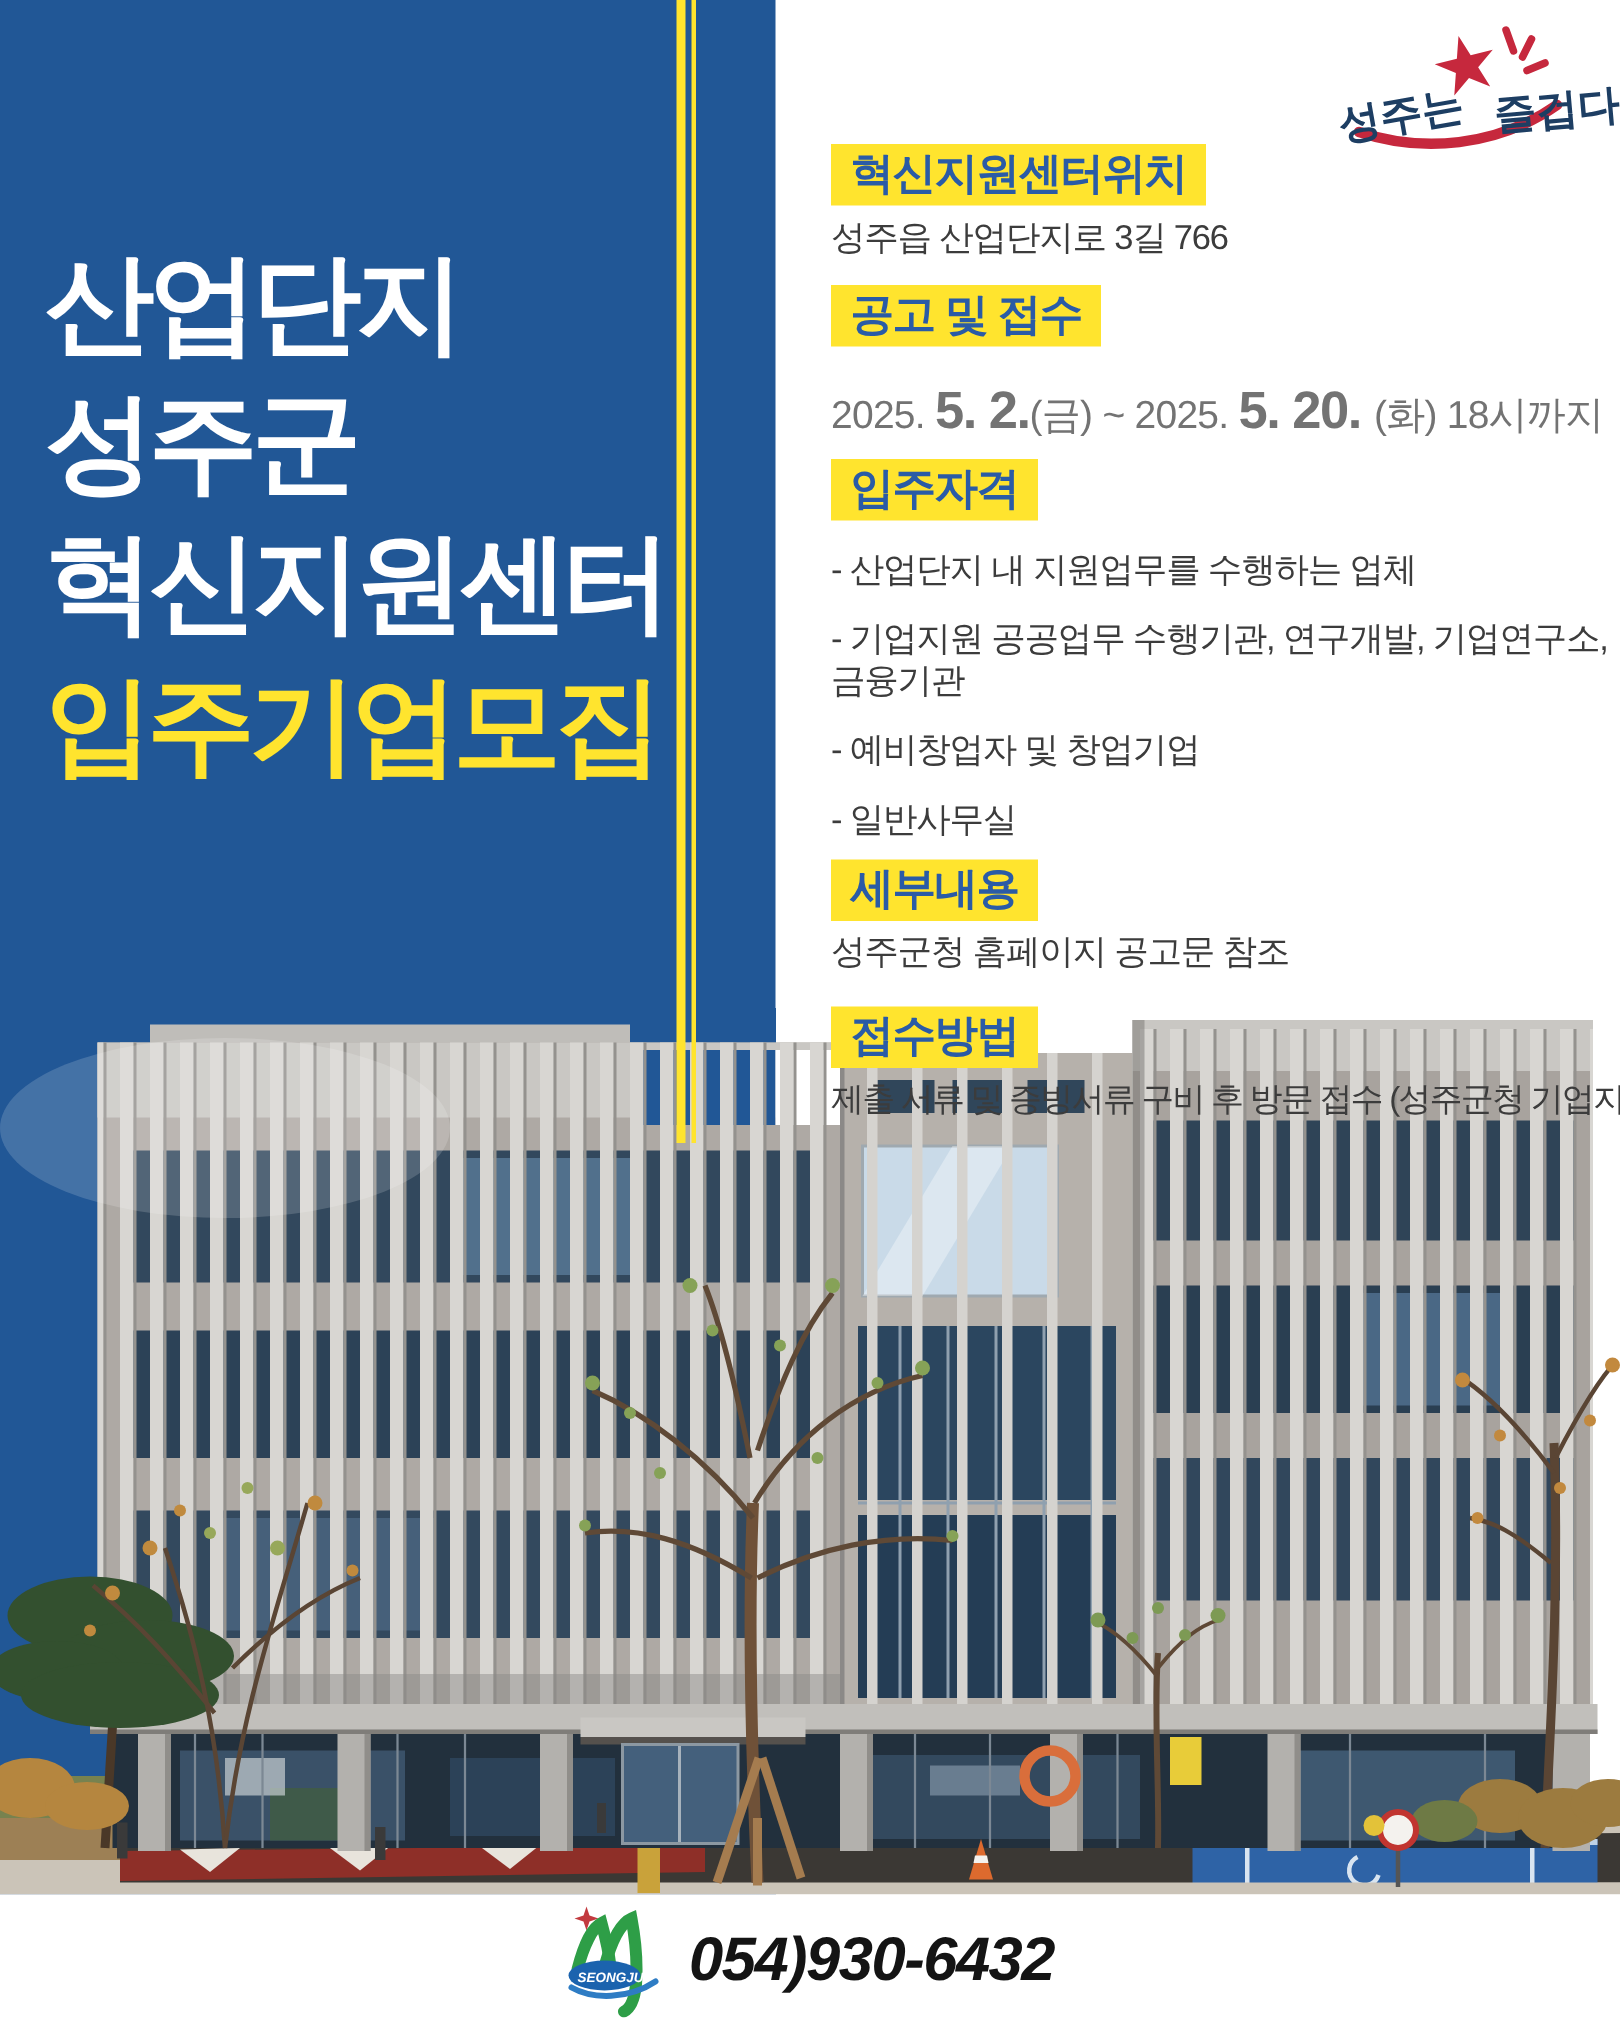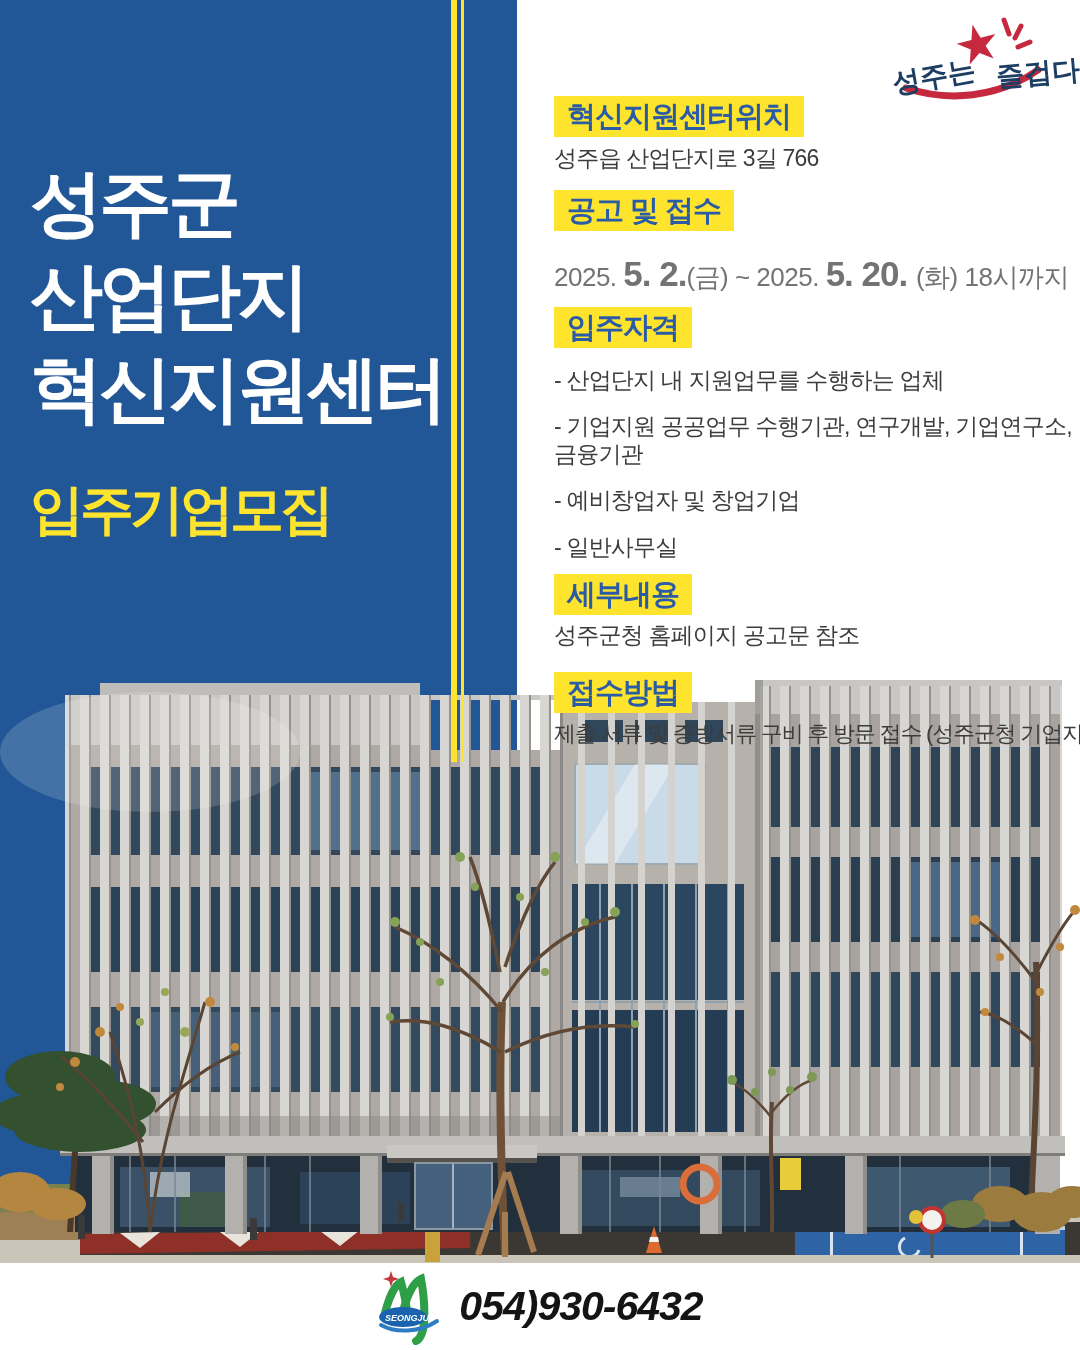--- a/index.html
+++ b/index.html
@@ -10,21 +10,21 @@
   
   .blue-panel{position:absolute;left:0;top:0;width:517px;height:672px;background:#215796;}
 
   
   .divider-thick{position:absolute;left:451px;top:0;width:6px;height:762px;background:#FFE42E;z-index:6;}
   .divider-thin{position:absolute;left:461px;top:0;width:3px;height:762px;background:#FFE42E;z-index:6;}
 
   
   .hero{position:absolute;left:30px;top:156px;z-index:4;}
   .hero-line{font-size:73px;font-weight:900;color:#ffffff;line-height:93px;letter-spacing:-4px;white-space:nowrap;}
-  .hero-highlight{font-size:54px;font-weight:900;color:#FFE42E;line-height:100px;letter-spacing:-4px;margin-top:24px;white-space:nowrap;}
+  .hero-highlight{font-size:72px;font-weight:900;color:#FFE42E;line-height:100px;letter-spacing:-4px;margin-top:4px;white-space:nowrap;font-family:Liberation Mono, monospace;}
 
   
   .slogan{position:absolute;left:878px;top:10px;width:200px;height:100px;z-index:4;}
   .slogan svg{position:absolute;left:0;top:0;}
   .slogan-pre{position:absolute;left:14px;top:48px;font-size:28px;font-weight:800;color:#1D3E63;transform:rotate(-10deg);white-space:nowrap;}
   .slogan-suf{position:absolute;left:118px;top:44px;font-size:28px;font-weight:800;color:#1D3E63;transform:rotate(-5deg);white-space:nowrap;}
   .slogan-star{position:absolute;left:76px;top:8px;font-size:52px;color:#C6283D;transform:rotate(-14deg);line-height:52px;}
 
   
   .info{position:absolute;left:554px;top:96px;width:540px;z-index:4;}
@@ -58,22 +58,22 @@
 </head>
 <body>
 
 <div class="poster">
 
   <div class="blue-panel"></div>
   <div class="divider-thick"></div>
   <div class="divider-thin"></div>
 
   <div class="hero">
+    <div class="hero-line">산업단지</div>
     <div class="hero-line">성주군</div>
-    <div class="hero-line">산업단지</div>
     <div class="hero-line">혁신지원센터</div>
     <div class="hero-highlight">입주기업모집</div>
   </div>
 
   <div class="slogan">
     <svg width="200" height="100" viewBox="0 0 200 100">
       <path d="M28 78 C70 92 120 88 160 60" stroke="#C6283D" stroke-width="7" fill="none" stroke-linecap="round"></path>
       <path d="M126 10 L131 24" stroke="#C6283D" stroke-width="5" stroke-linecap="round"></path>
       <path d="M143 16 L137 28" stroke="#C6283D" stroke-width="5" stroke-linecap="round"></path>
       <path d="M152 32 L140 37" stroke="#C6283D" stroke-width="5" stroke-linecap="round"></path>

